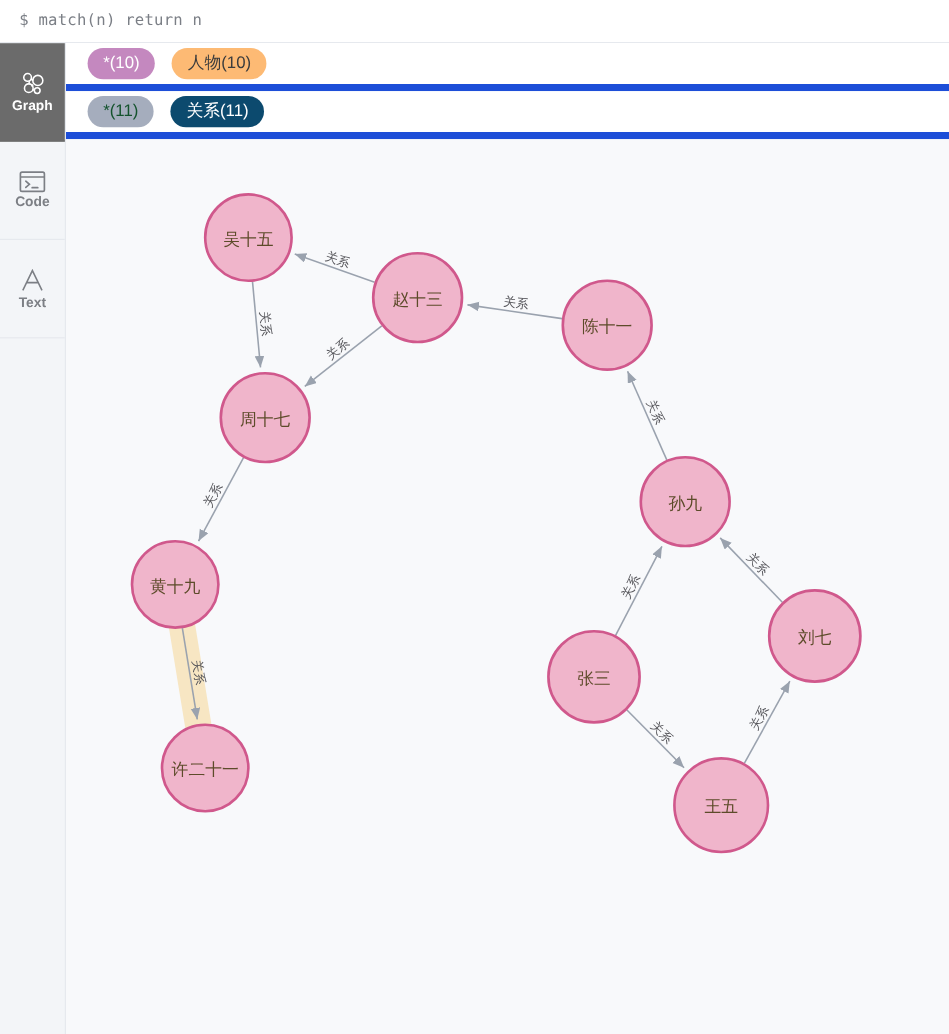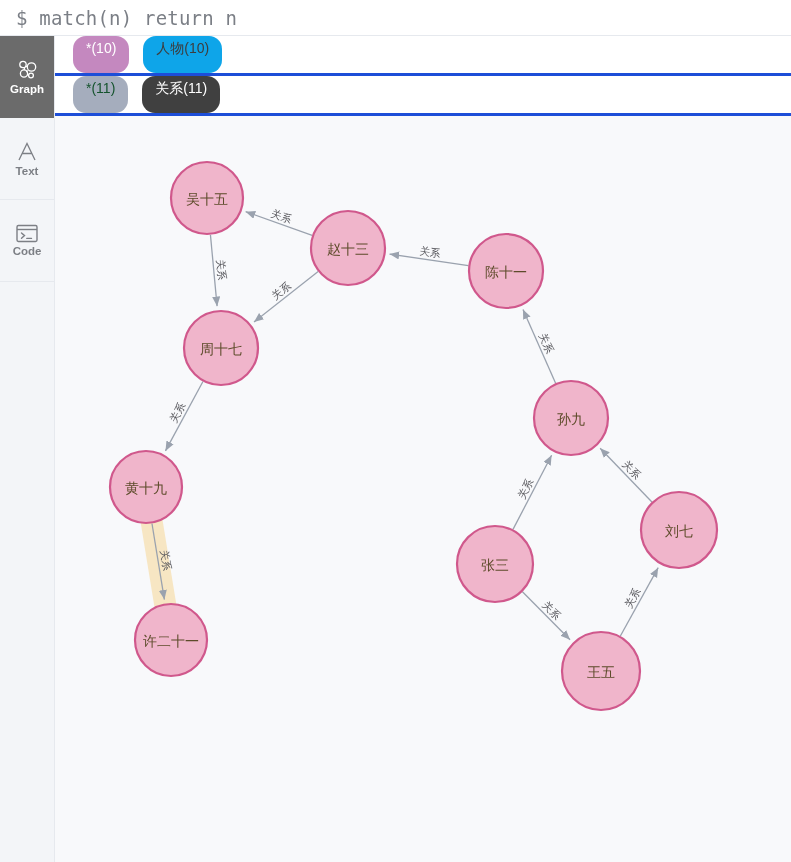--- a/index.html
+++ b/index.html
@@ -20,21 +20,21 @@
     height: 36px;
     box-sizing: border-box;
     display: flex;
     align-items: center;
     padding: 0 0 0 16px;
     background: #ffffff;
     border-bottom: 1px solid #e6e9ee;
   }
   #query-text {
     font-family: "DejaVu Sans Mono", "Liberation Mono", monospace;
-    font-size: 19px;
+    font-size: 13px;
     color: #7b7f86;
     letter-spacing: 0.2px;
     white-space: pre;
   }
 
   
   #app-body {
     display: flex;
     height: 826px;
   }
@@ -78,38 +78,39 @@
     display: flex;
     flex-direction: column;
     min-width: 0;
     background: #ffffff;
   }
 
   .chip-row {
     height: 40px;
     box-sizing: border-box;
     display: flex;
+    align-items: center;
     padding-left: 18px;
     gap: 14px;
     background: #ffffff;
-    border-bottom: 3px solid #1d4ed8;
+    border-bottom: 6px solid #1d4ed8;
   }
   .chip {
     border-radius: 13px;
     padding: 4px 13px 5px;
     font-size: 14px;
     line-height: 1.15;
     cursor: pointer;
     user-select: none;
     white-space: nowrap;
   }
   .chip-star-node { background: #c488bf; color: #ffffff; }
-  .chip-node      { background: #0ea5e9; color: #3d3d3d; }
+  .chip-node      { background: #fdba74; color: #3d3d3d; }
   .chip-star-rel  { background: #a5adbd; color: #14532d; }
-  .chip-rel       { background: #404040; color: #ffffff; }
+  .chip-rel       { background: #0c4a6e; color: #ffffff; }
 
   
   #graph-canvas {
     flex: 1 1 auto;
     position: relative;
     background: #f8f9fb;
     overflow: hidden;
   }
   #graph-svg { display: block; position: absolute; left: 0; top: 0; }
 
@@ -165,36 +166,36 @@
           <circle cx="16" cy="17.5" r="2.4"></circle>
           <path d="M10.4 8.3 L13 8.7 M9.6 9.6 L9 12 M12.6 12.5 L11.2 14 M12.2 16.5 L13.6 17.2"></path>
         </svg>
       </span>
       <span class="side-label">Graph</span>
     </div>
 
 
     <div class="side-item">
       <span class="side-icon">
-        <svg width="24" height="24" viewBox="0 0 24 24" fill="none" stroke="currentColor" stroke-width="1.3">
-          <path d="M4 20 L12 3.5 L20 20 M7.3 13.5 H16.7"></path>
-        </svg>
-      </span>
-      <span class="side-label">Text</span>
-    </div>
-
-    <div class="side-item">
-      <span class="side-icon">
         <svg width="24" height="21" viewBox="0 0 24 21" fill="none" stroke="currentColor" stroke-width="1.4">
           <rect x="2" y="2.5" width="20" height="16" rx="1.4"></rect>
           <path d="M2 6.5 H22"></path>
           <path d="M6.5 10 L9.5 12.6 L6.5 15.2 M11.8 15.4 H16.5" stroke-linecap="round"></path>
         </svg>
       </span>
       <span class="side-label">Code</span>
+    </div>
+
+    <div class="side-item">
+      <span class="side-icon">
+        <svg width="24" height="24" viewBox="0 0 24 24" fill="none" stroke="currentColor" stroke-width="1.3">
+          <path d="M4 20 L12 3.5 L20 20 M7.3 13.5 H16.7"></path>
+        </svg>
+      </span>
+      <span class="side-label">Text</span>
     </div>
 
   </div>
 
   <div id="main">
 
     <div class="chip-row">
       <span class="chip chip-star-node">*(10)</span>
       <span class="chip chip-node">人物(10)</span>
     </div>

